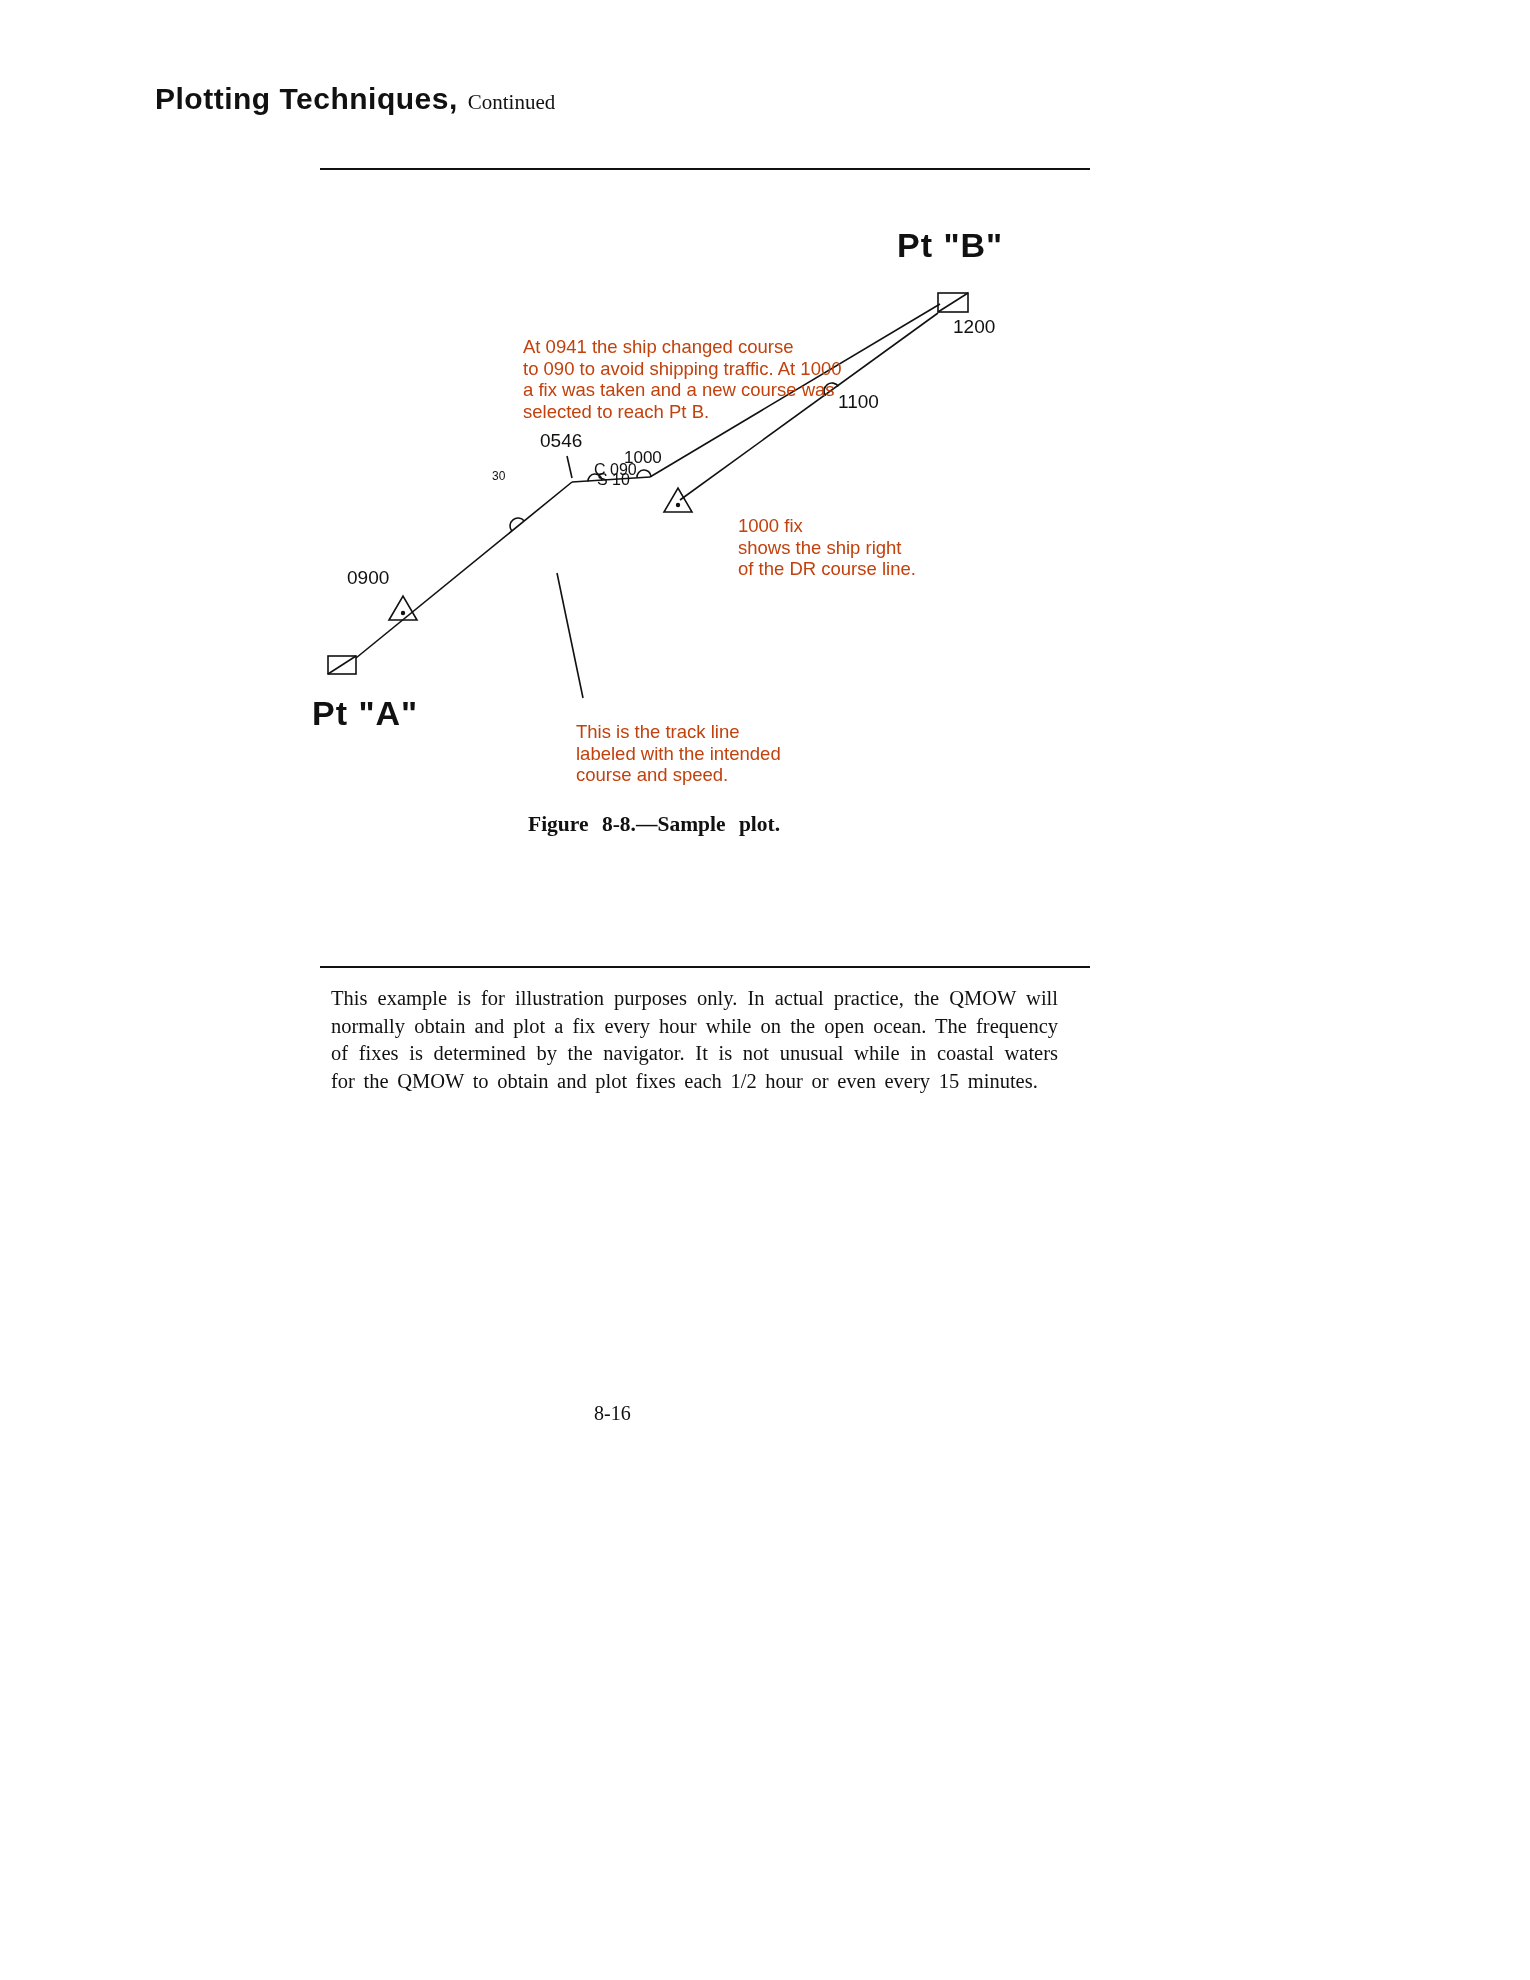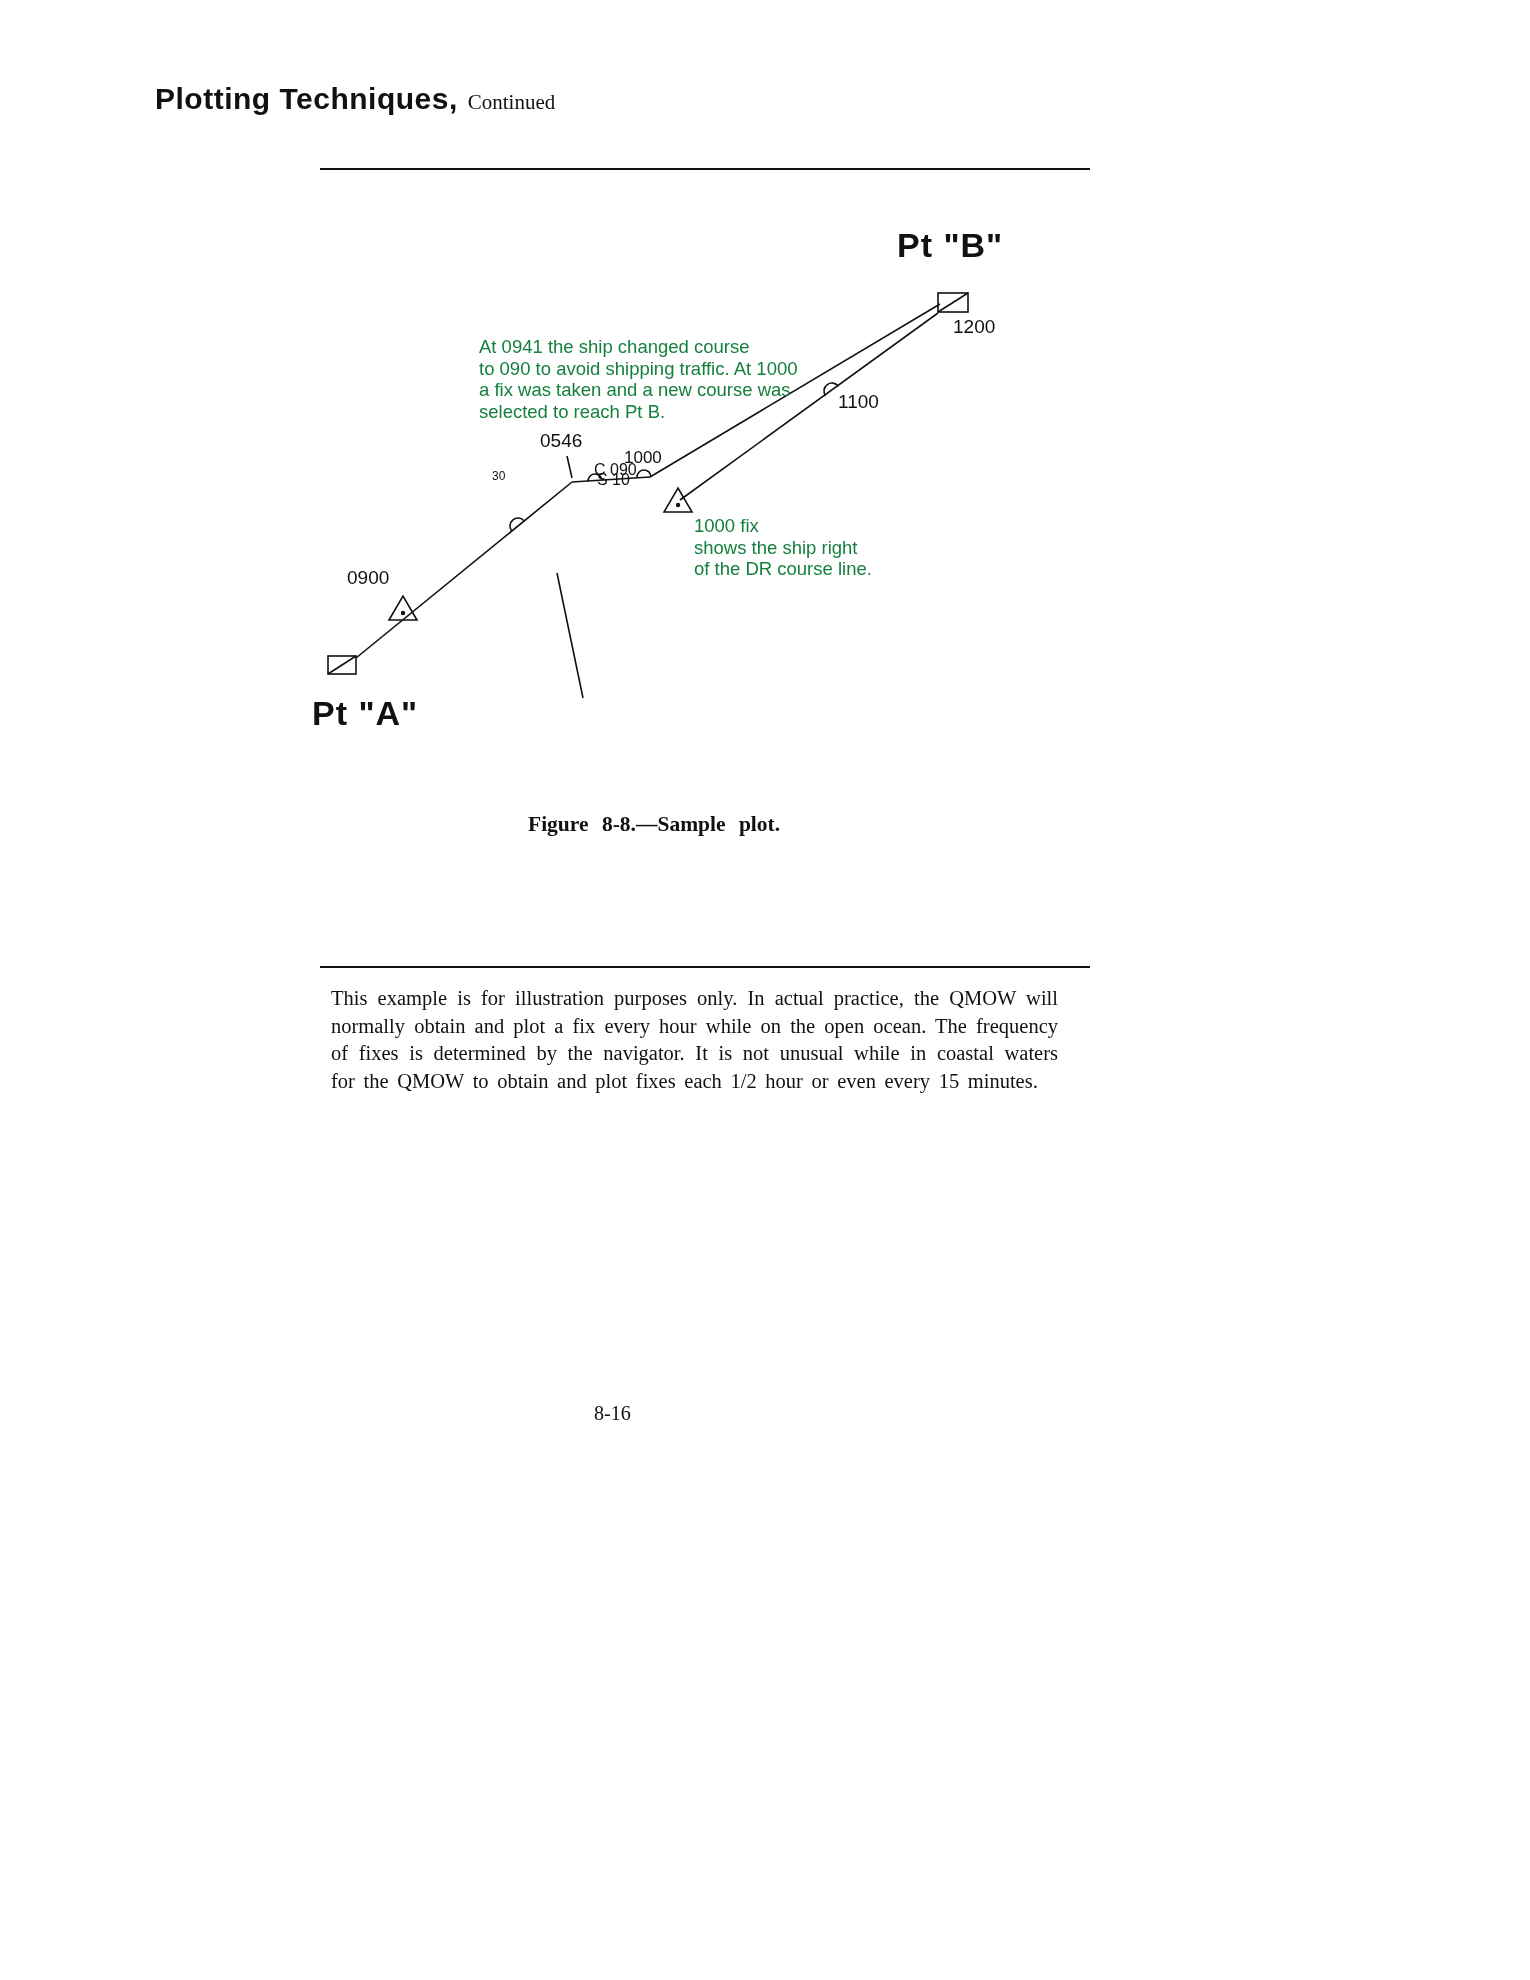--- a/index.html
+++ b/index.html
@@ -44,22 +44,23 @@
   .plot-label.big {
     font-size: 34px;
     font-weight: bold;
     letter-spacing: 1px;
   }
   .anno {
     position: absolute;
     font-family: "Liberation Sans", sans-serif;
     font-size: 18.5px;
     line-height: 21.5px;
-    color: #15803d;
+    color: #c2410c;
     white-space: nowrap;
+    margin-left: 44px;
   }
   .caption {
     position: absolute;
     left: 528px;
     top: 812px;
     font-family: "Liberation Serif", serif;
     font-weight: bold;
     font-size: 21.5px;
     word-spacing: 8px;
     white-space: nowrap;
@@ -154,20 +155,25 @@
     <div>a fix was taken and a new course was</div>
     <div>selected to reach Pt B.</div>
   </div>
 
   <div class="anno" style="left:694px; top:515px;">
     <div>1000 fix</div>
     <div>shows the ship right</div>
     <div>of the DR course line.</div>
   </div>
 
+  <div class="anno" style="left:532px; top:721px;">
+    <div>This is the track line</div>
+    <div>labeled with the intended</div>
+    <div>course and speed.</div>
+  </div>
 
   <div class="caption">Figure 8-8.—Sample plot.</div>
 
   <div class="rule" style="left:320px; top:966px; width:770px;"></div>
 
   <p class="body-paragraph">This example is for illustration purposes only. In actual practice, the QMOW will normally obtain and plot a fix every hour while on the open ocean. The frequency of fixes is determined by the navigator. It is not unusual while in coastal waters for the QMOW to obtain and plot fixes each 1/2 hour or even every 15 minutes.</p>
 
   <div class="page-number">8-16</div>
 
 </div>

